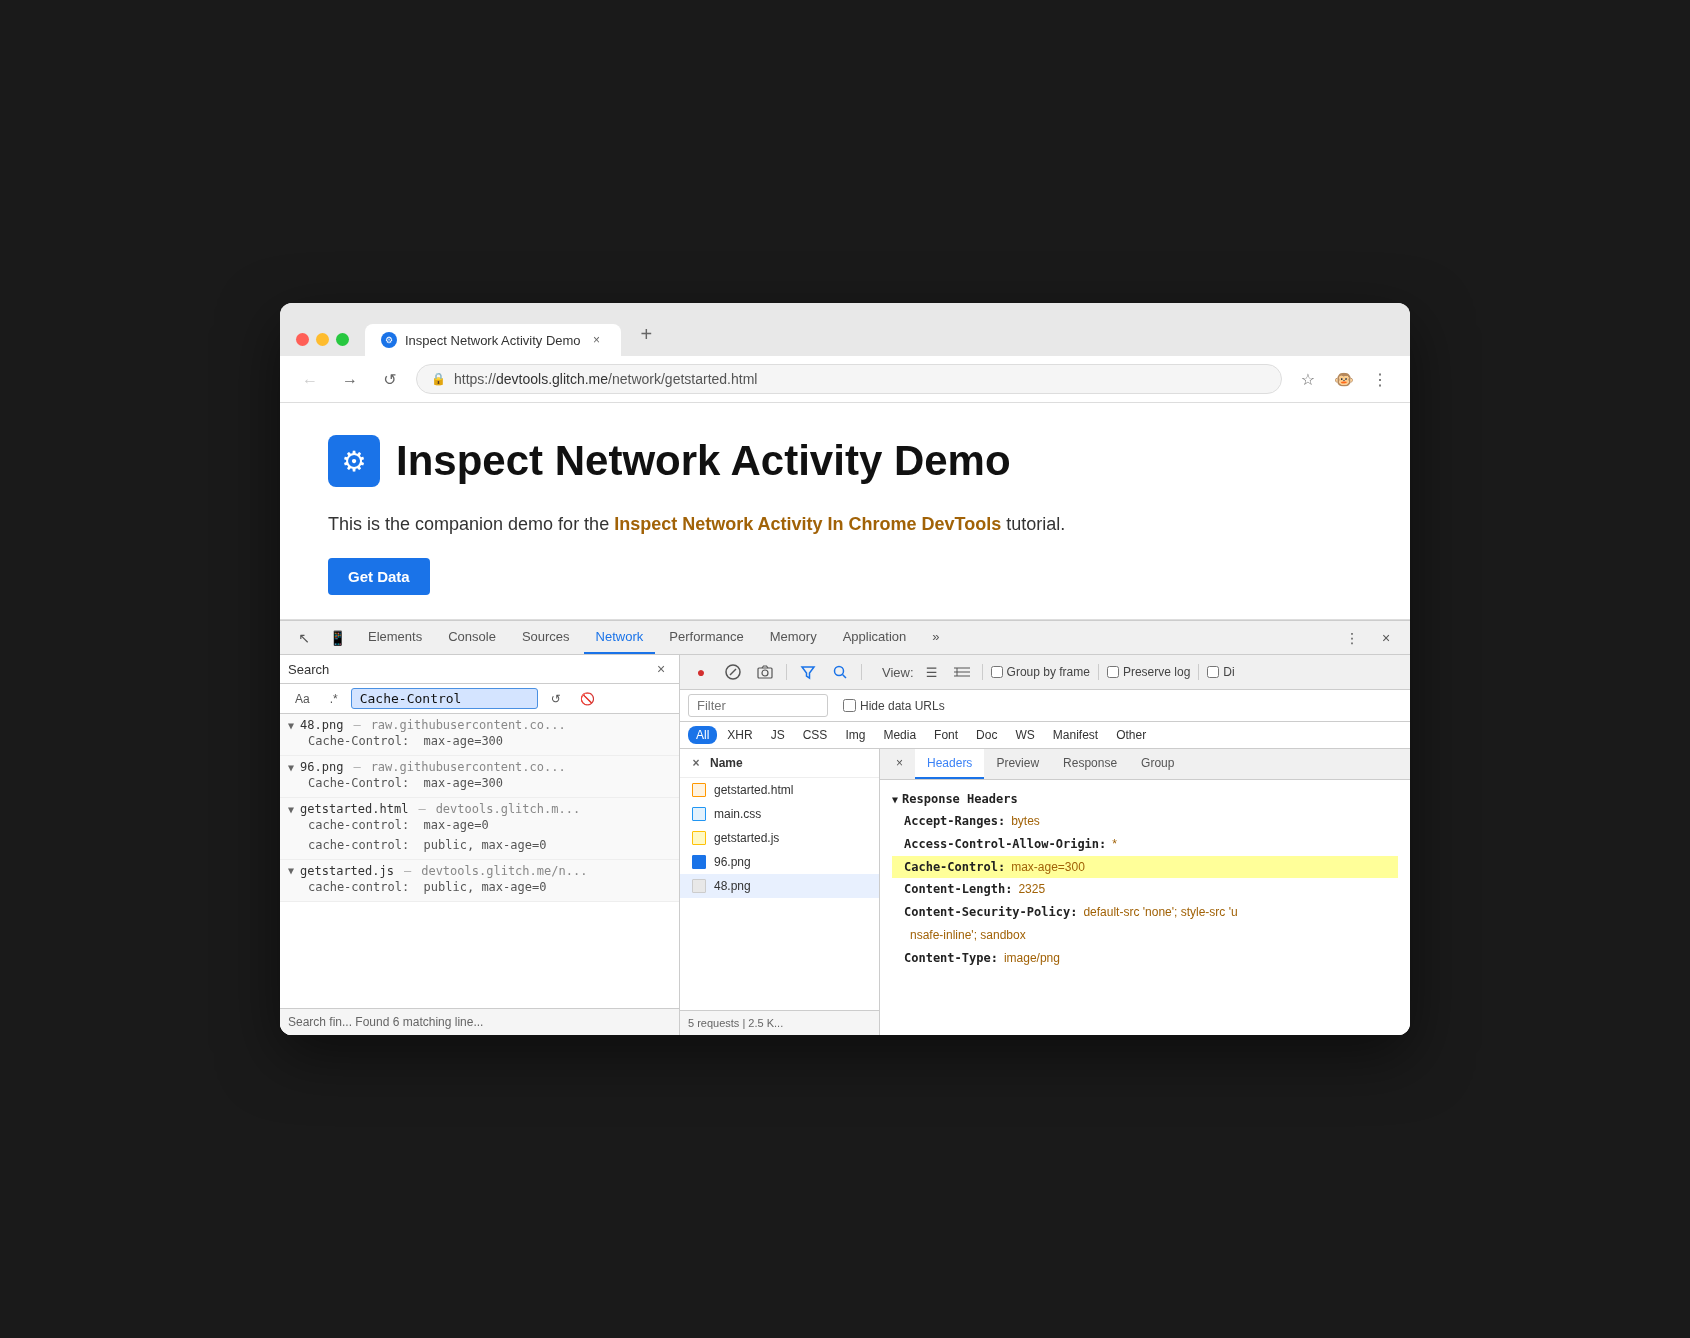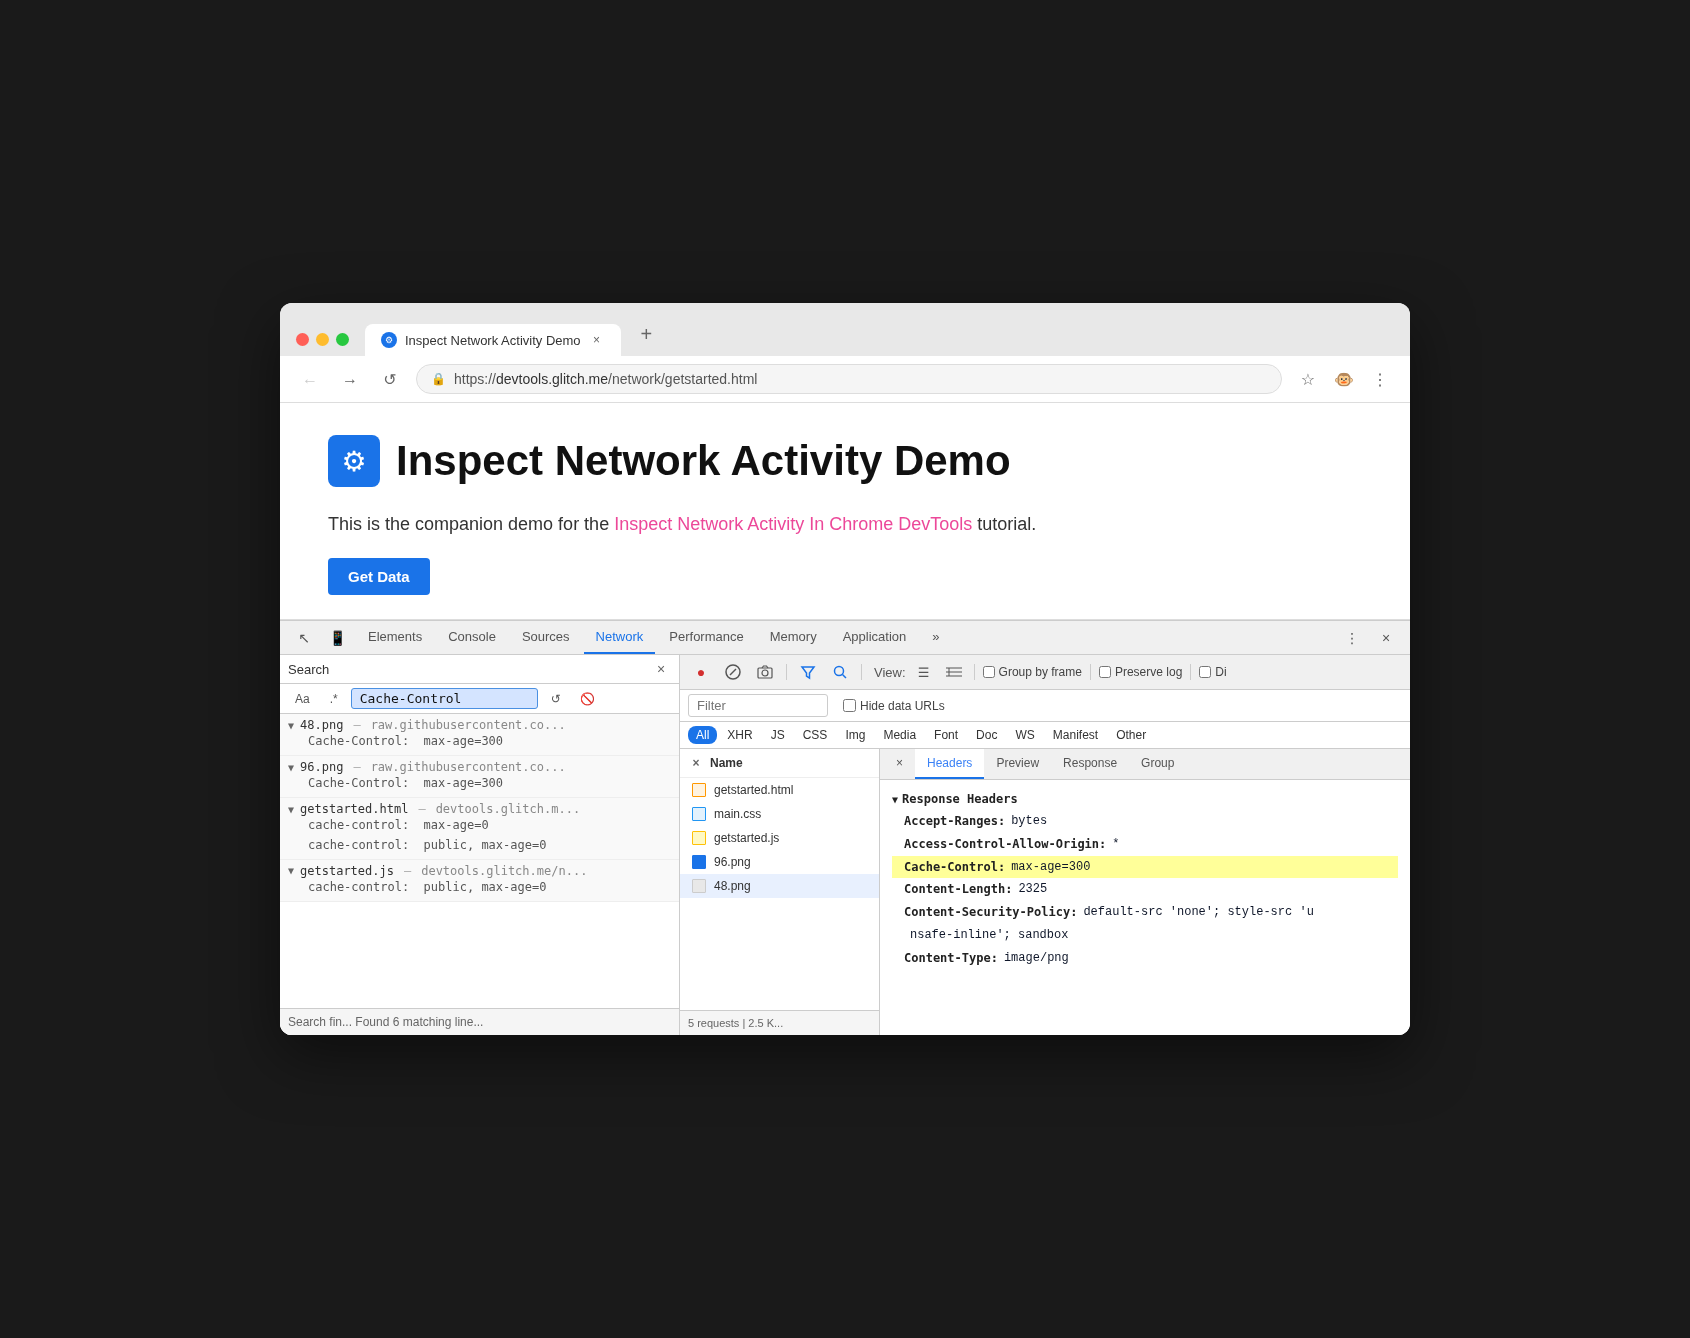--- a/index.html
+++ b/index.html
@@ -154,23 +154,23 @@
       color: #111;
     }
 
     .page-description {
       font-size: 18px;
       color: #333;
       margin-bottom: 20px;
       line-height: 1.5;
     }
     .page-description a {
-      color: #ec4899;
+      color: #a16207;
       text-decoration: none;
-      font-weight: 400;
+      font-weight: 700;
     }
 
     .get-data-btn {
       background: #1a73e8;
       color: white;
       border: none;
       padding: 10px 20px;
       border-radius: 4px;
       font-size: 15px;
       font-weight: 600;
@@ -336,21 +336,21 @@
 
     .net-separator {
       width: 1px; height: 16px;
       background: #ccc;
       margin: 0 2px;
     }
 
     .view-label {
       font-size: 13px;
       color: #555;
-      margin-left: 4px;
+      margin-left: 12px;
     }
 
     .view-btn {
       width: 24px; height: 24px;
       display: flex; align-items: center; justify-content: center;
       cursor: pointer;
       color: #555;
       font-size: 13px;
     }
 
@@ -534,22 +534,22 @@
     .header-row.highlighted {
       background: #ffff99;
     }
     .header-key {
       font-weight: 600;
       color: #222;
       white-space: nowrap;
       margin-right: 6px;
     }
     .header-val {
-      color: #0f172a;
-      font-family: Liberation Mono, monospace;
+      color: #a16207;
+      font-family: Liberation Sans, sans-serif;
       word-break: break-all;
     }
   </style>
 </head>
 <body>
 
 <div class="browser-window">
 
   <div class="title-bar">
     <div class="traffic-lights">

